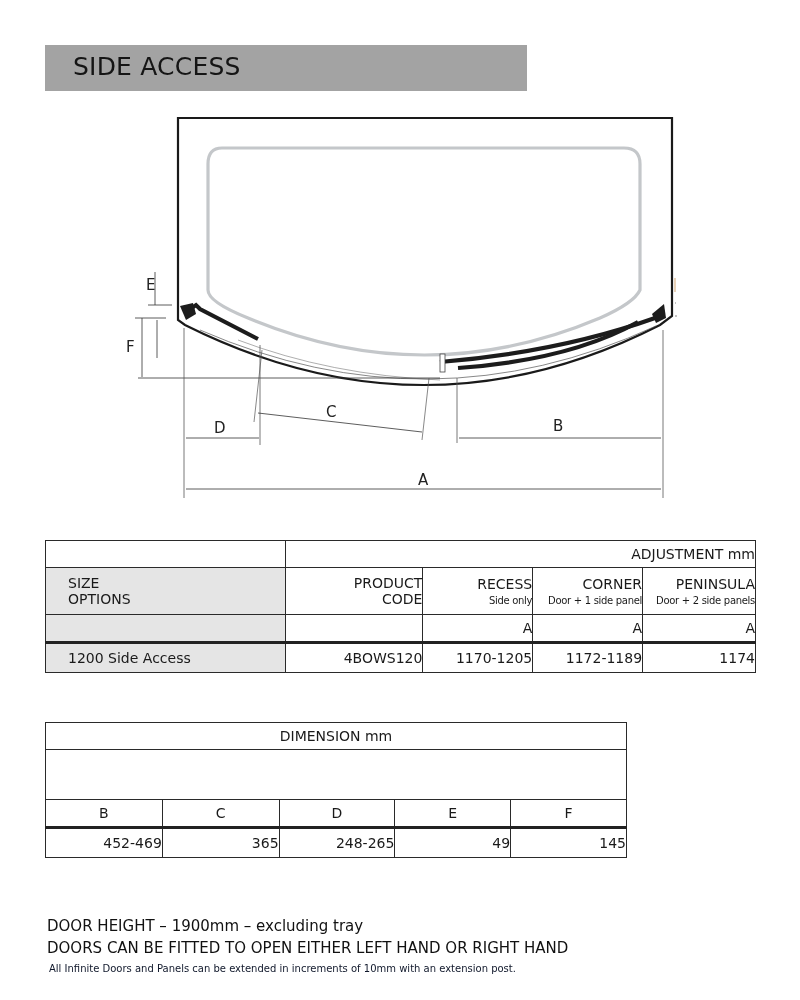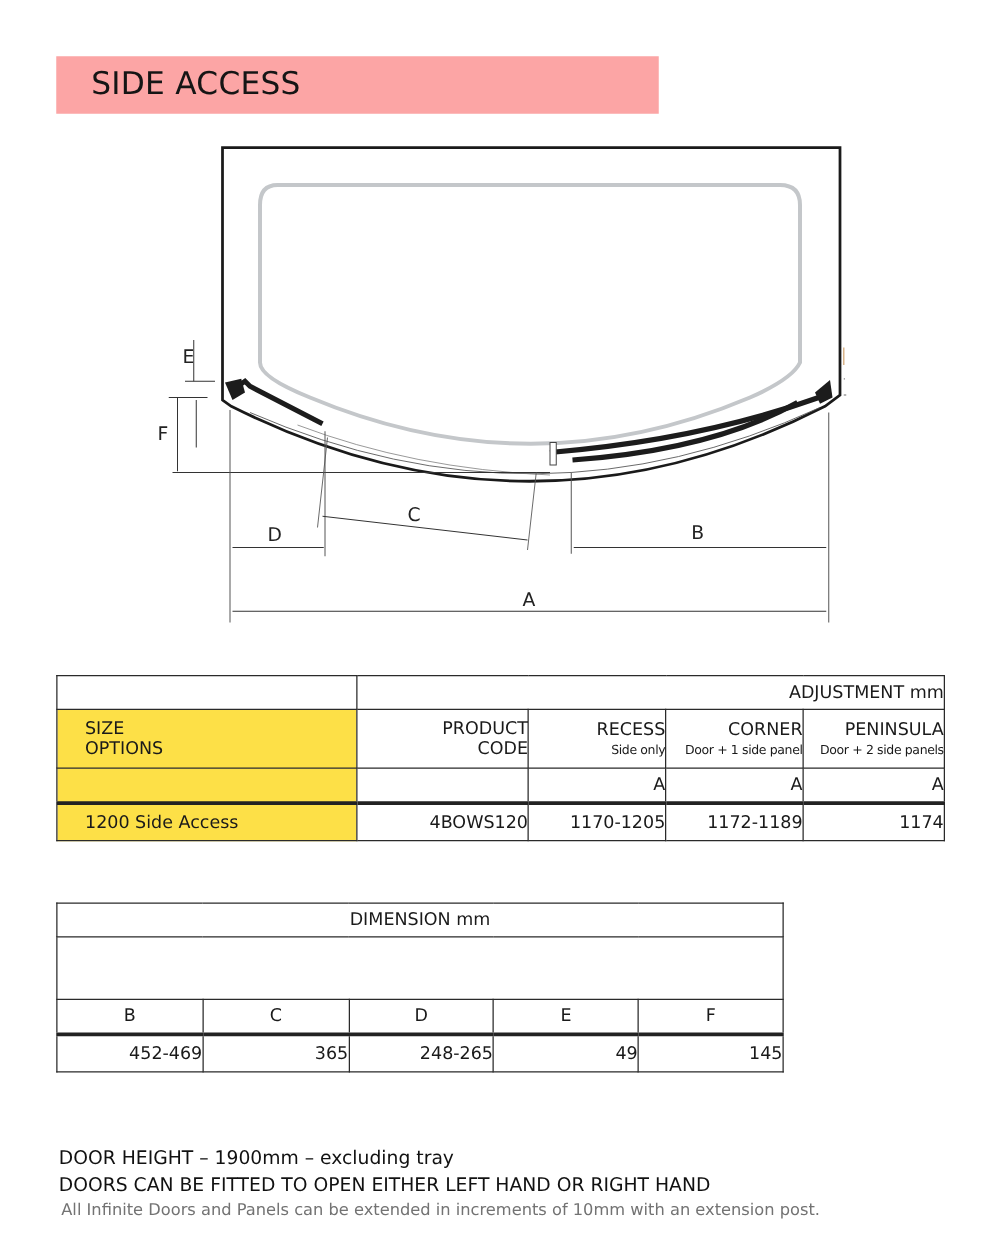--- a/index.html
+++ b/index.html
@@ -2,47 +2,47 @@
 <html><head>
 <meta charset="utf-8">
 <style>
   html, body { margin: 0; padding: 0; background: #ffffff; }
   body {
     width: 800px; height: 1000px; position: relative; overflow: hidden;
     font-family: "DejaVu Sans", sans-serif; color: #1a1a1a;
   }
   .title-bar {
     position: absolute; left: 45px; top: 45px; width: 482px; height: 46px;
-    background: #fca5a5;
+    background: #a3a3a3;
   }
   .title-bar span {
     position: absolute; left: 28px; top: 7px;
     font-size: 25px; letter-spacing: 0.2px; color: #151515;
   }
   .diagram { position: absolute; left: 0; top: 0; width: 800px; height: 520px; }
   .diagram text { font-family: "DejaVu Sans", sans-serif; font-size: 15px; fill: #222; }
 
   table { border-collapse: collapse; position: absolute; }
   td { border: 1.5px solid #2a2a2a; text-align: center; padding: 0; color: #1a1a1a; }
 
   .adj { left: 45px; top: 540px; width: 711px; }
   .adj td { font-size: 14px; text-align: right; }
-  .adj .grey { background: #fde047; }
+  .adj .grey { background: #e5e5e5; }
   .adj .left { text-align: left; padding-left: 22px; }
   .adj .sub { font-size: 10px; display: block; margin-top: 3px; letter-spacing: -0.3px; }
   .adj .bold { font-weight: normal; }
   .adj .heavy-top td { border-top: 3px solid #222; }
 
   .dim { left: 45px; top: 722px; width: 582px; }
   .dim td { font-size: 14px; margin-top: 48px; }
   .dim .heavy-top td { border-top: 3.5px solid #222; text-align: right; }
 
   .notes { position: absolute; left: 47px; top: 915px; }
   .notes .n1, .notes .n2 { font-size: 15px; color: #111; line-height: 22px; white-space: nowrap; }
-  .notes .n3 { font-size: 13px; color: #737373; line-height: 20px; margin-left: 2px; white-space: nowrap; }
+  .notes .n3 { font-size: 10px; color: #0f172a; line-height: 20px; margin-left: 2px; white-space: nowrap; }
 </style>
 </head>
 <body>
 
 <div class="title-bar">
   <span>SIDE ACCESS</span>
 </div>
 
 <svg class="diagram" viewBox="0 0 800 520" xmlns="http://www.w3.org/2000/svg">
 

